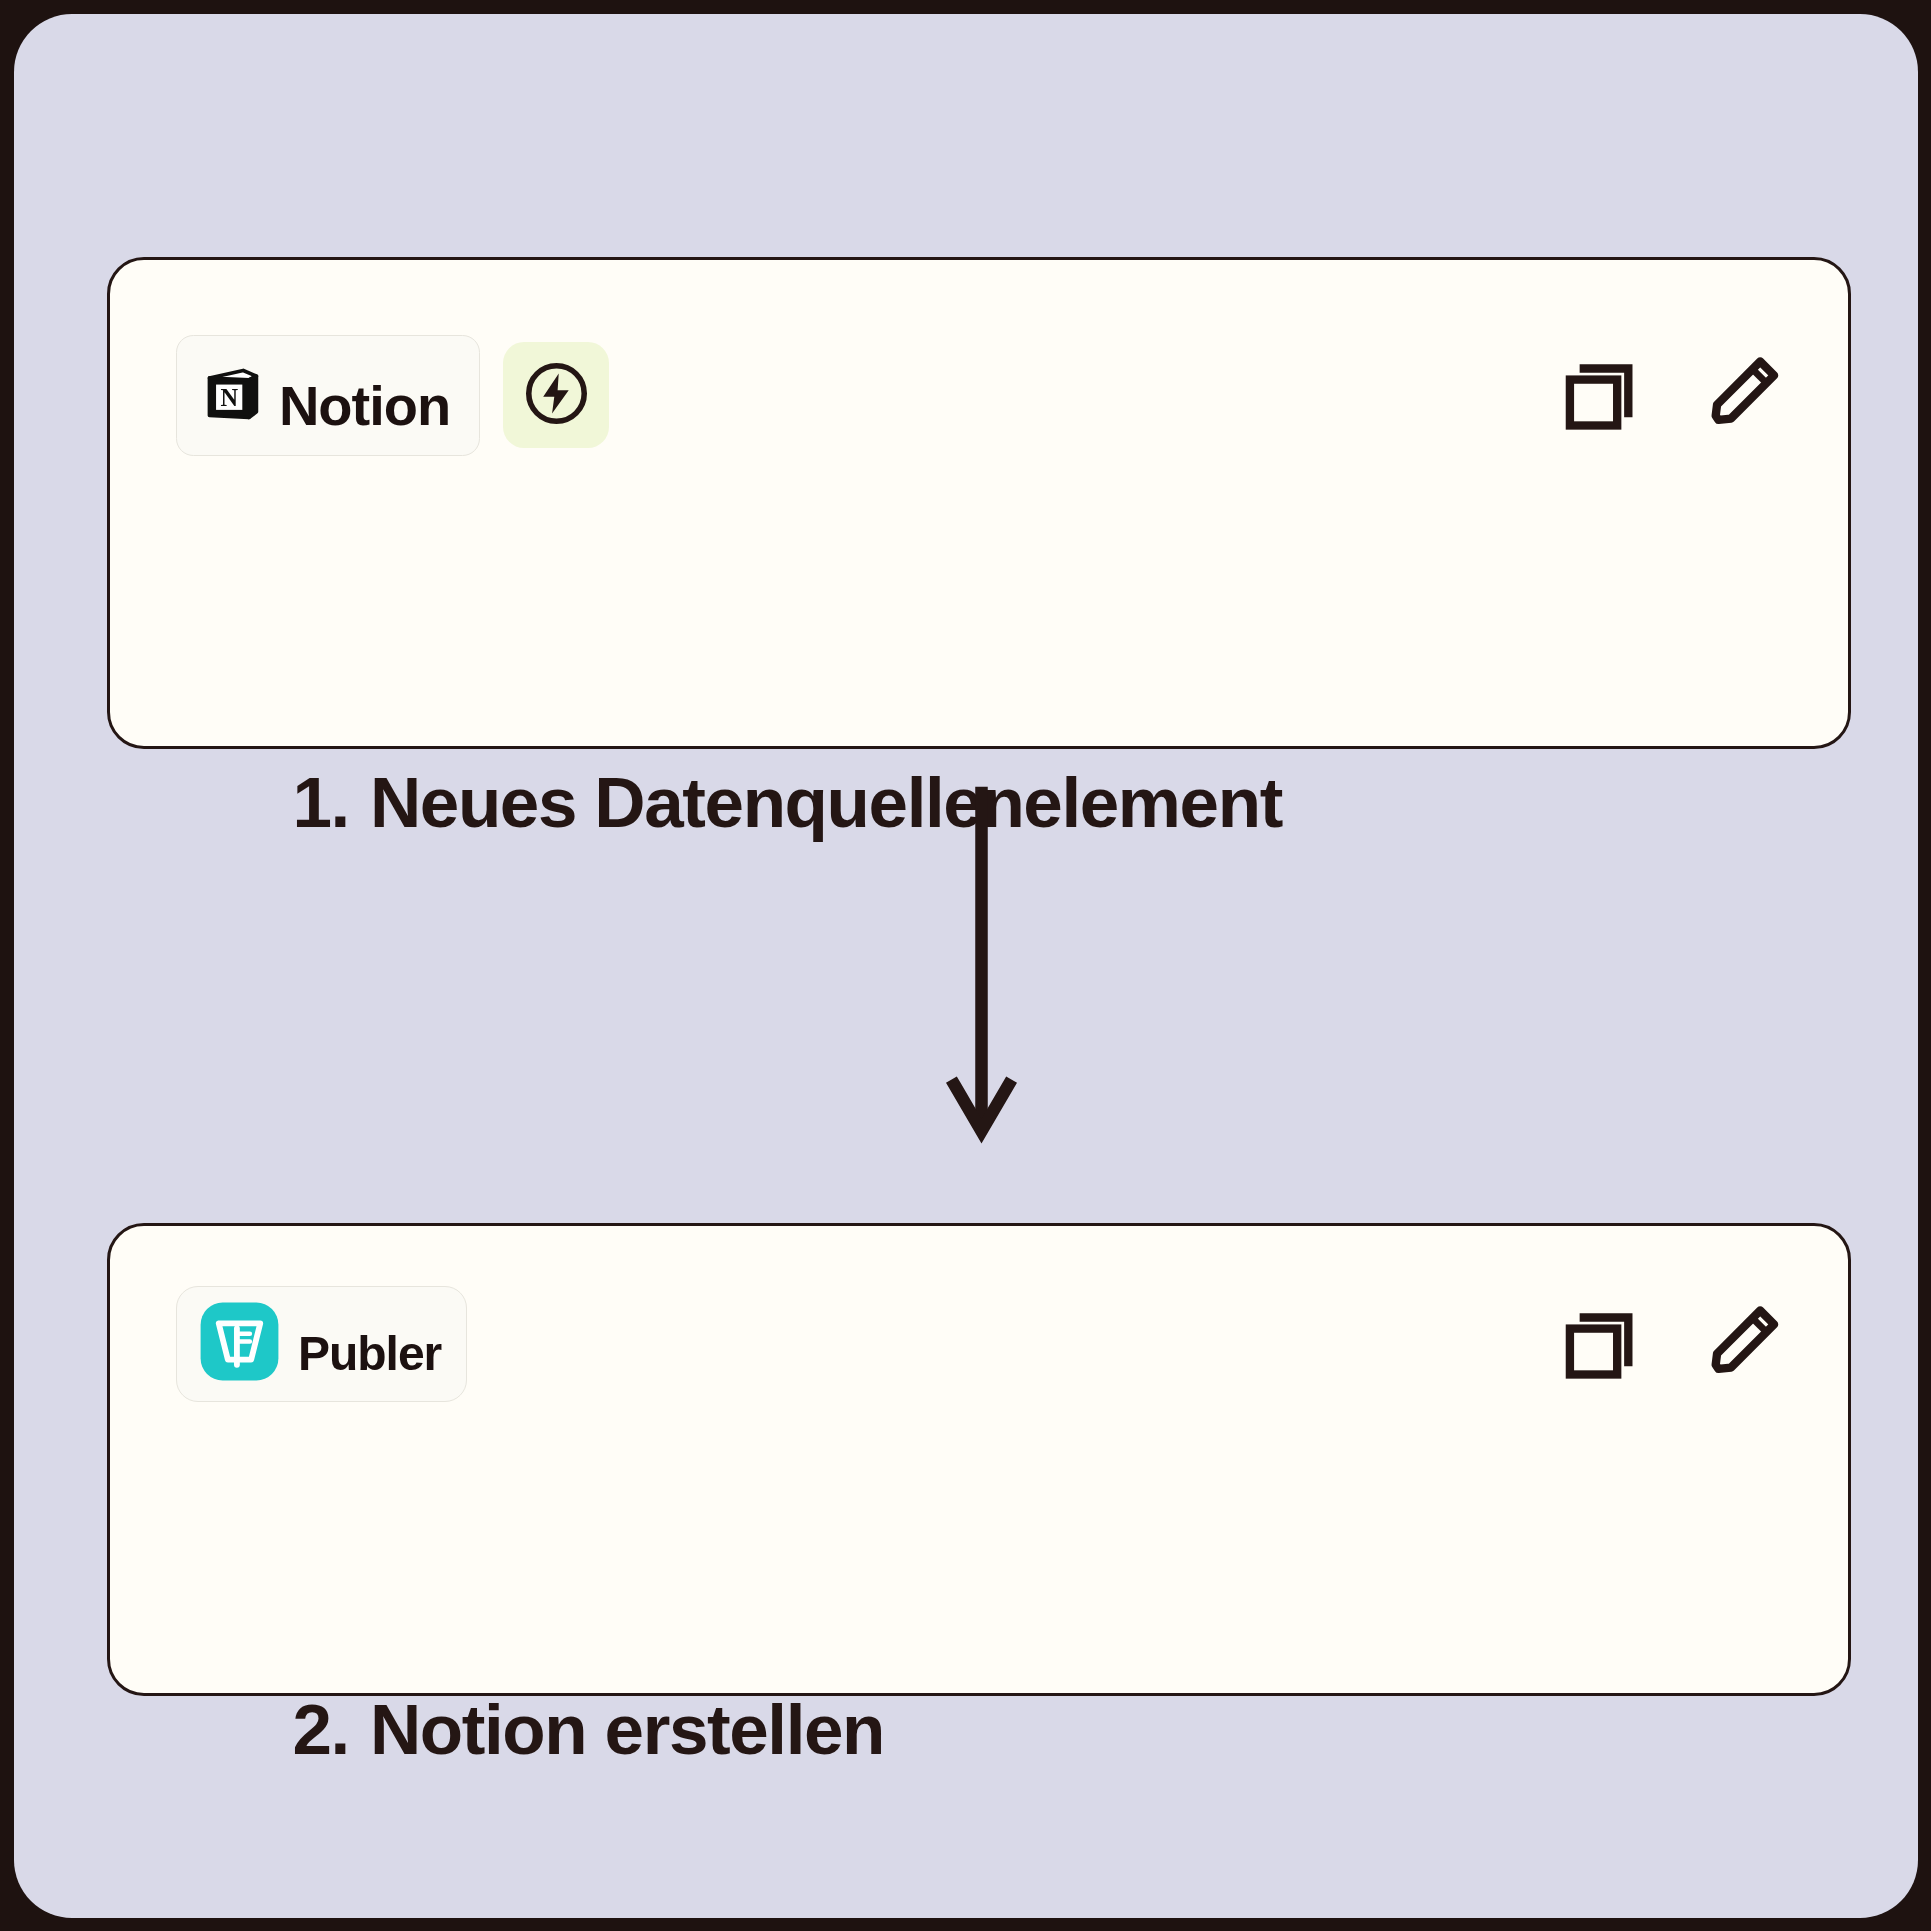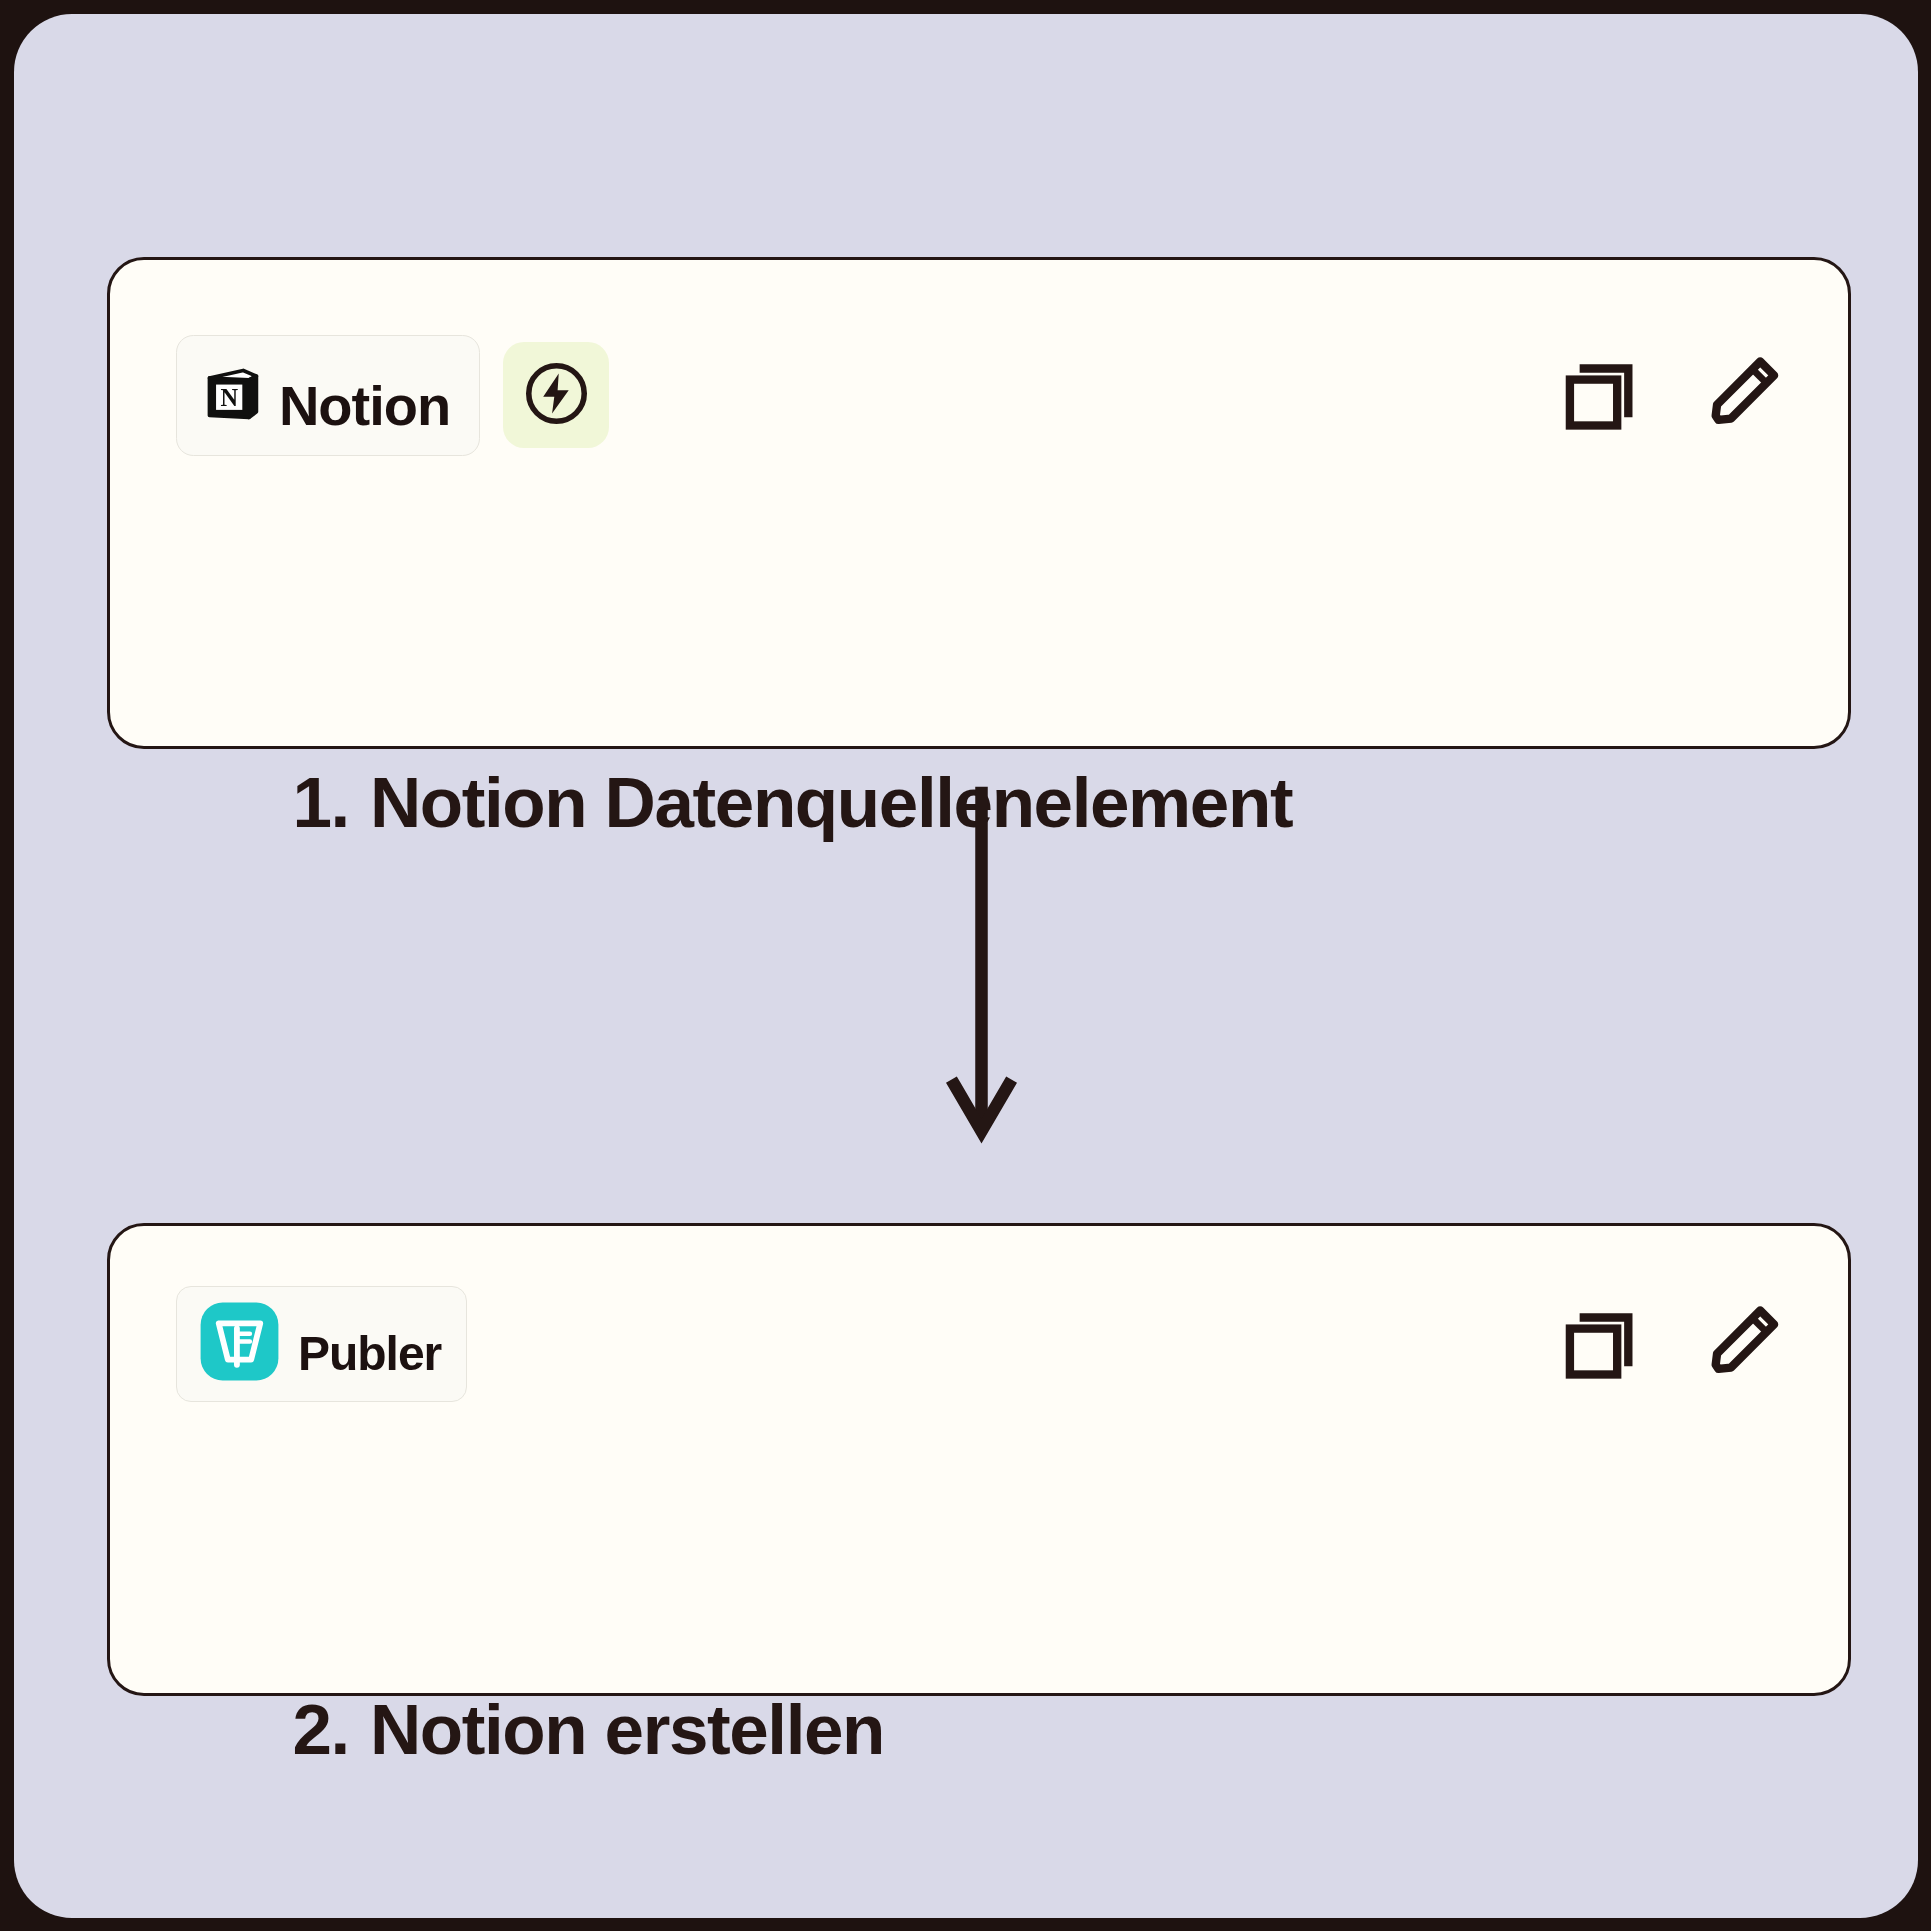--- a/index.html
+++ b/index.html
@@ -64,21 +64,21 @@
   
   .app-chip {
     display: inline-flex;
     align-items: center;
     gap: 17.4px;
     background: #fbfaf5;
     border: 1.9px solid #e7e5dd;
     border-radius: 17.4px;
     padding: 17.4px 29px 17.4px 25px;
   }
-  .card--two .app-chip { padding: 13.5px 25px 13.5px 21px; border-radius: 15px; }
+  .card--two .app-chip { padding: 13.5px 25px 13.5px 21px; border-radius: 22px; }
 
   .app-chip-name {
     font-size: 56px;
     font-weight: 700;
     color: #1c1110;
     letter-spacing: -1px;
     white-space: nowrap;
     margin-top: 20px;
   }
   .card--two .app-chip-name { font-size: 48px; }
@@ -194,21 +194,21 @@
                 <path d="M39 15 L48 24" fill="none" stroke="#241614" stroke-width="5"></path>
               </svg>
             </span>
           </button>
         </div>
 
       </div>
 
       <div class="step-title">
         <span class="step-num">1.</span>
-        <span>Notion Datenquellenelement</span>
+        <span>Neues Datenquellenelement</span>
       </div>
 
     </div>
 
     <div class="connector">
       <svg width="77" height="367" viewBox="0 0 80 380">
         <path d="M40 0 V352" stroke="#241614" stroke-width="13" fill="none"></path>
         <path d="M12 310 L40 358 L68 310" stroke="#241614" stroke-width="13" fill="none" stroke-linecap="square"></path>
       </svg>
     </div>

